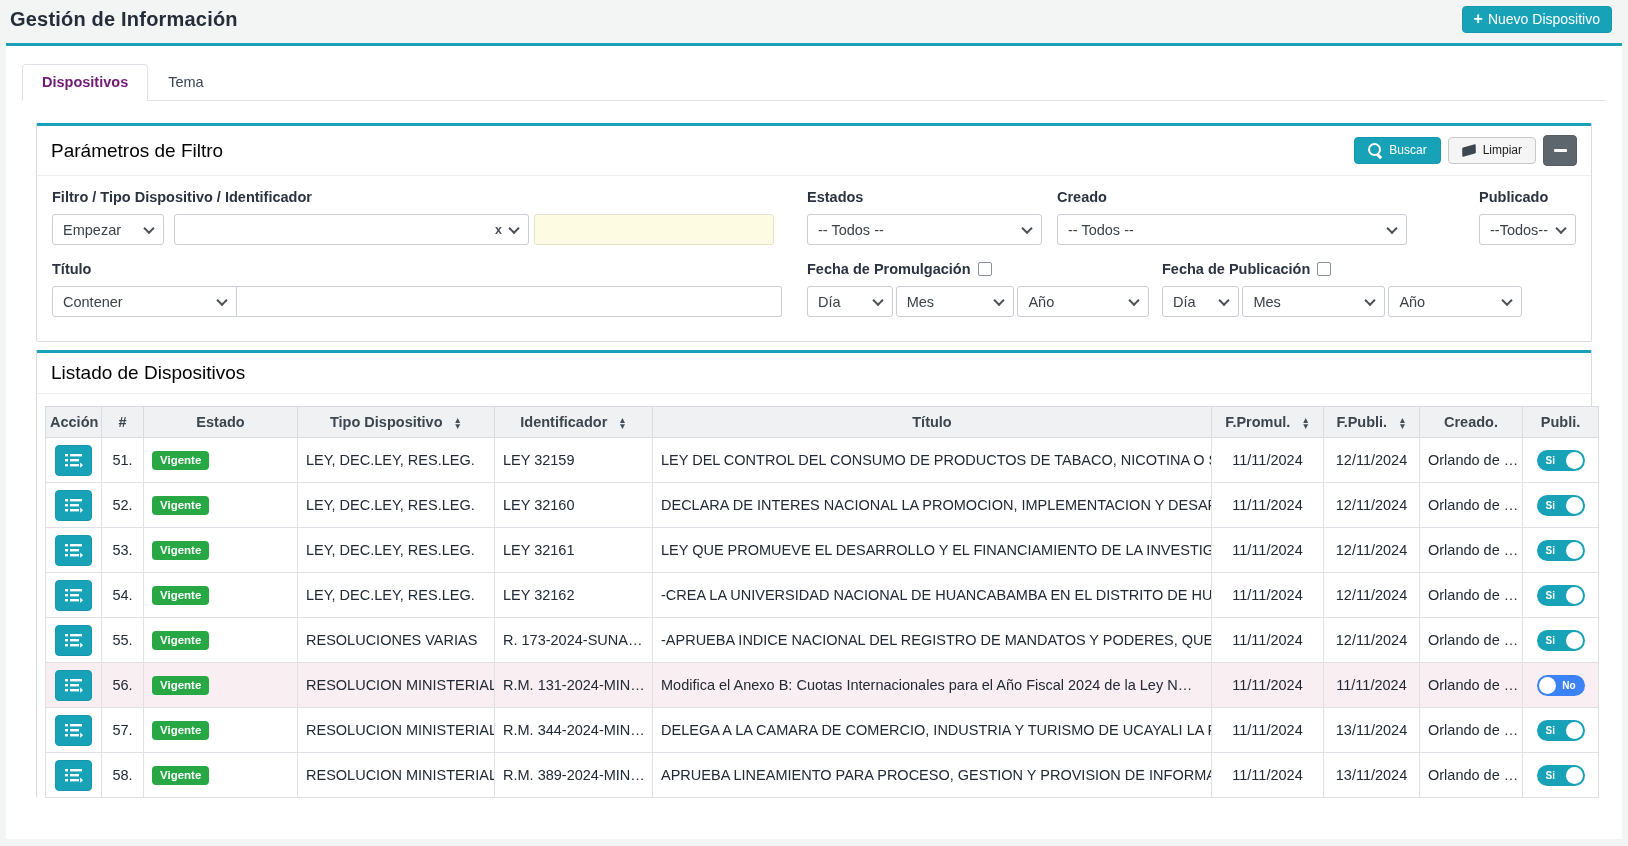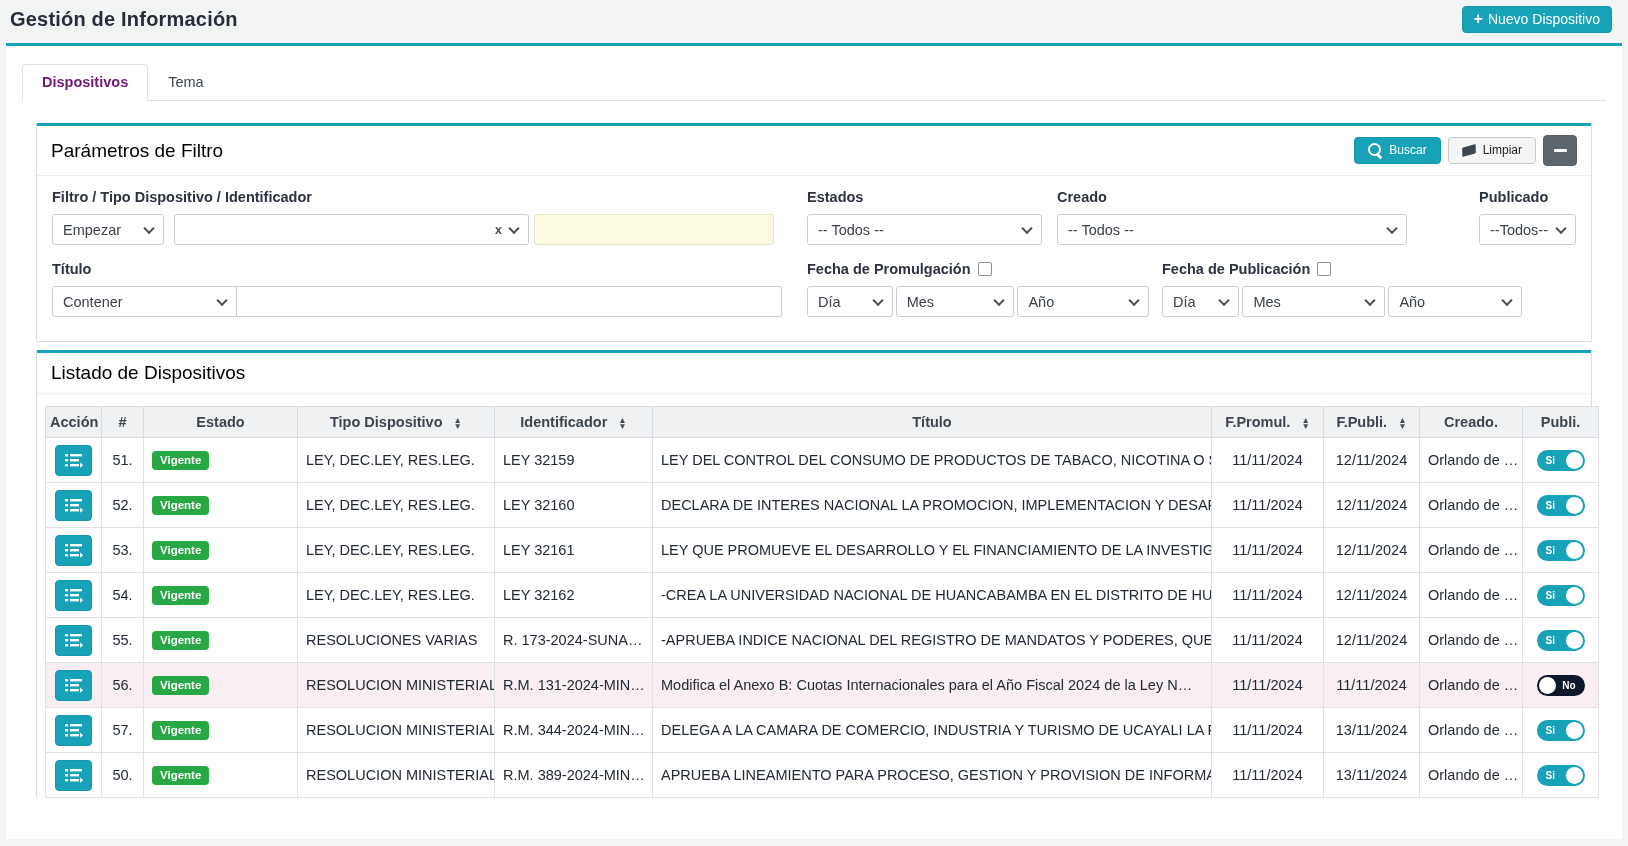--- a/index.html
+++ b/index.html
@@ -113,21 +113,21 @@
   .badge-estado {
     background:#28a745; color:#fff; font-size:11.5px; font-weight:700;
     padding:3px 8px 4px; border-radius:4px; display:inline-block;
   }
   .toggle {
     width:48px; height:21px; border-radius:11px; background:#17a2b8;
     position:relative; display:inline-flex; align-items:center; cursor:pointer;
   }
   .toggle .tlabel { color:#fff; font-size:10px; font-weight:700; margin-left:9px; }
   .toggle::after { content:""; position:absolute; right:2px; width:17px; height:17px; border-radius:50%; background:#fff; }
-  .toggle.off { background:#0f172a;justify-content:flex-end; }
+  .toggle.off { background:#3b82f6;justify-content:flex-end; }
   .toggle.off .tlabel { margin-left:auto; margin-right:9px; }
   .toggle.off::after { right:auto; left:2px; }
   .cell-trunc { white-space:nowrap; overflow:hidden; }
 </style>
 </head>
 <body>
 
 <div class="topbar">
   <h1>Gestión de Información</h1>
   <button class="btn-new">
@@ -522,21 +522,21 @@
                     <rect x="0" y="1" width="3" height="2.4" fill="#fff"></rect>
                     <rect x="5" y="1" width="12" height="2.4" fill="#fff"></rect>
                     <rect x="0" y="6" width="3" height="2.4" fill="#fff"></rect>
                     <rect x="5" y="6" width="9" height="2.4" fill="#fff"></rect>
                     <rect x="0" y="11" width="3" height="2.4" fill="#fff"></rect>
                     <rect x="5" y="11" width="9" height="2.4" fill="#fff"></rect>
                     <polygon points="15.2,9.6 18,12.2 15.2,14.8" fill="#fff"></polygon>
                   </svg>
                 </button>
               </td>
-              <td class="ta-c">50.</td>
+              <td class="ta-c">58.</td>
               <td><span class="badge-estado">Vigente</span></td>
               <td class="cell-trunc">RESOLUCION MINISTERIAL</td>
               <td class="cell-trunc">R.M. 389-2024-MIN…</td>
               <td class="cell-trunc">APRUEBA LINEAMIENTO PARA PROCESO, GESTION Y PROVISION DE INFORMA…</td>
               <td class="ta-c">11/11/2024</td>
               <td class="ta-c">13/11/2024</td>
               <td class="cell-trunc">Orlando de …</td>
               <td class="ta-c">
                 <span class="toggle">
                   <span class="tlabel">Si</span>

